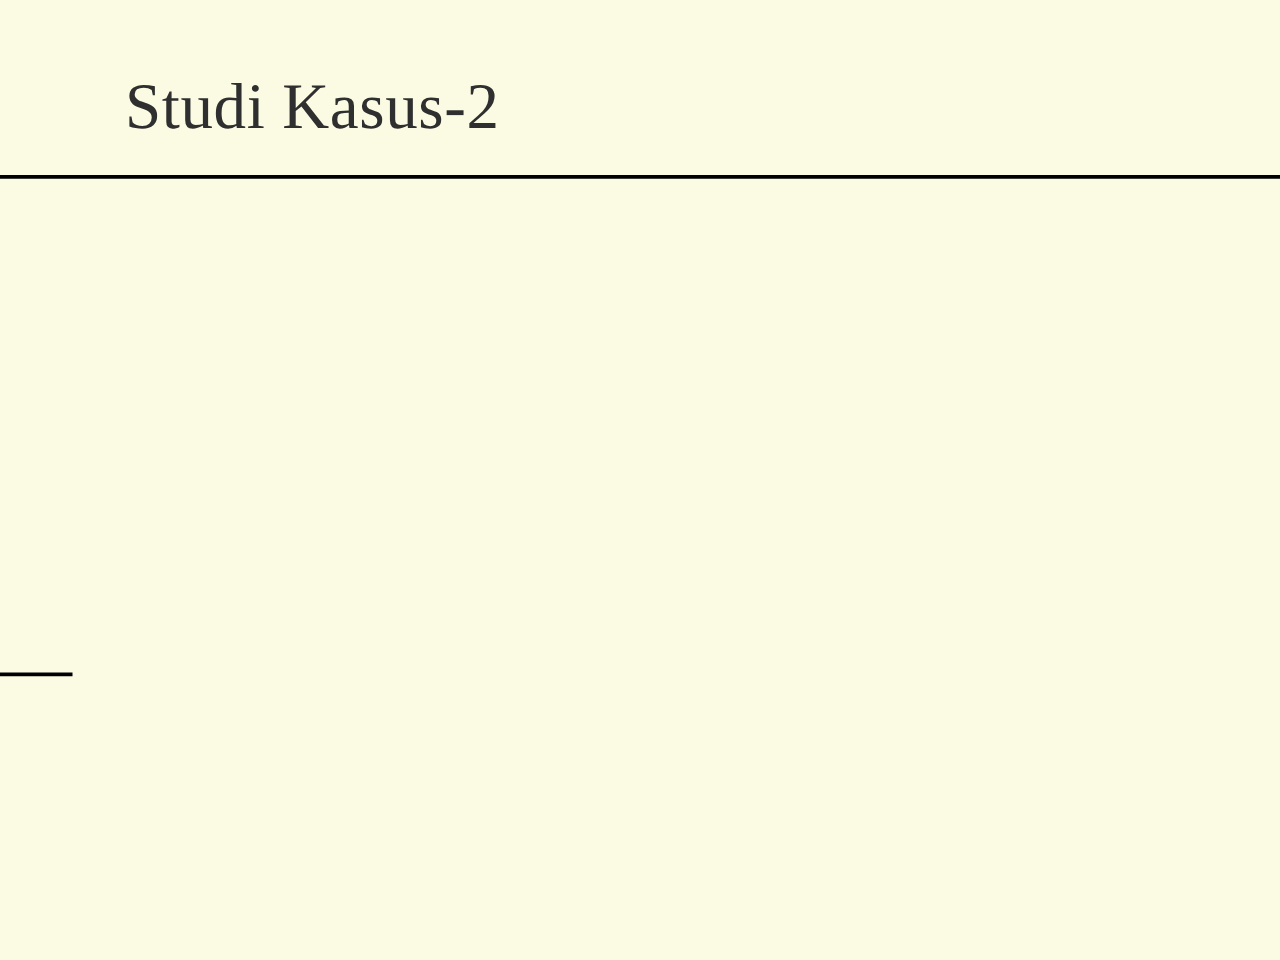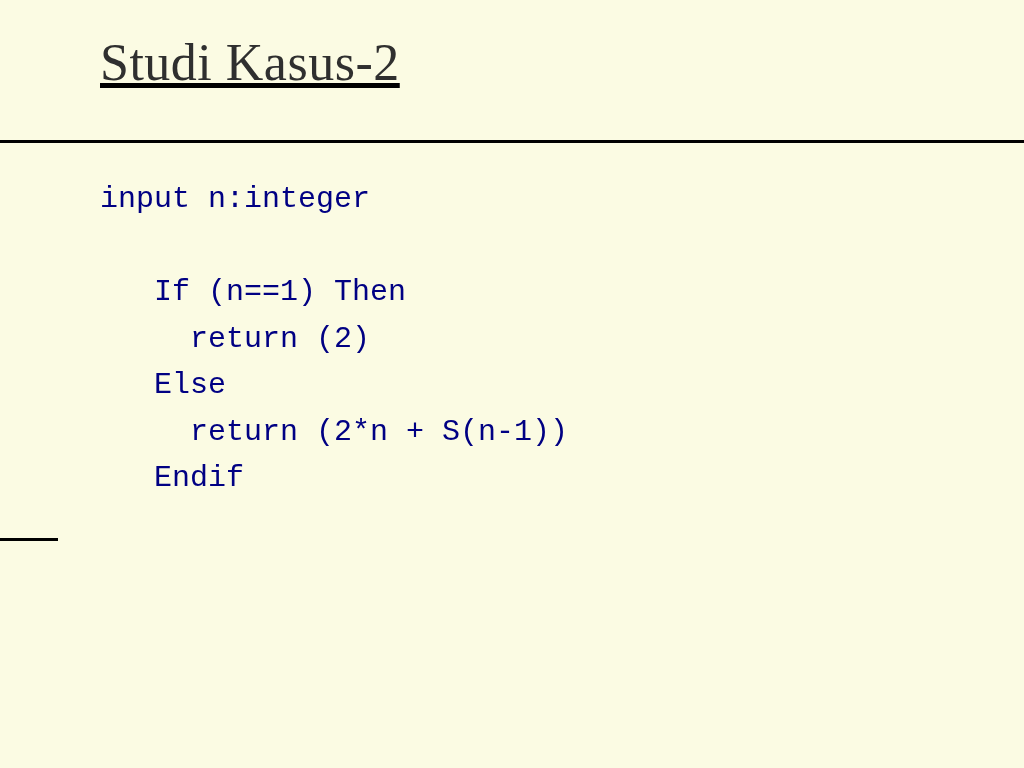--- a/index.html
+++ b/index.html
@@ -5,22 +5,21 @@
   * { margin: 0; padding: 0; box-sizing: border-box; }
   html, body { width: 1024px; height: 768px; overflow: hidden; }
   body {
     background: #fbfbe3;
     position: relative;
     font-family: "Times New Roman", Times, serif;
   }
   .slide {
     position: absolute;
     inset: 0;
-    padding: 33px 100px 40px 100px;
-    text-decoration: underline;
+    padding: 56px 100px 40px 100px;
   }
   .title {
     font-size: 52px;
     font-weight: 400;
     color: #2f2f2f;
     letter-spacing: 0.5px;
     margin-bottom: 16px;
   }
   .rule-top {
     position: absolute;
@@ -62,24 +61,17 @@
 <body>
 
 <div class="slide">
 
   <div class="title">Studi Kasus-2</div>
 
   <div class="rule-top"></div>
 
   <div class="body-area">
 
-    <div class="code"><span>input n:integer</span>
-<span></span>
-<span>   If (n==1) Then</span>
-<span>     return (2)</span>
-<span>   Else</span>
-<span>     return (2*n + S(n-1))</span>
-<span>   Endif</span></div>
   </div>
 
   <div class="rule-bottom"></div>
 
 </div>
 
 </body></html>

